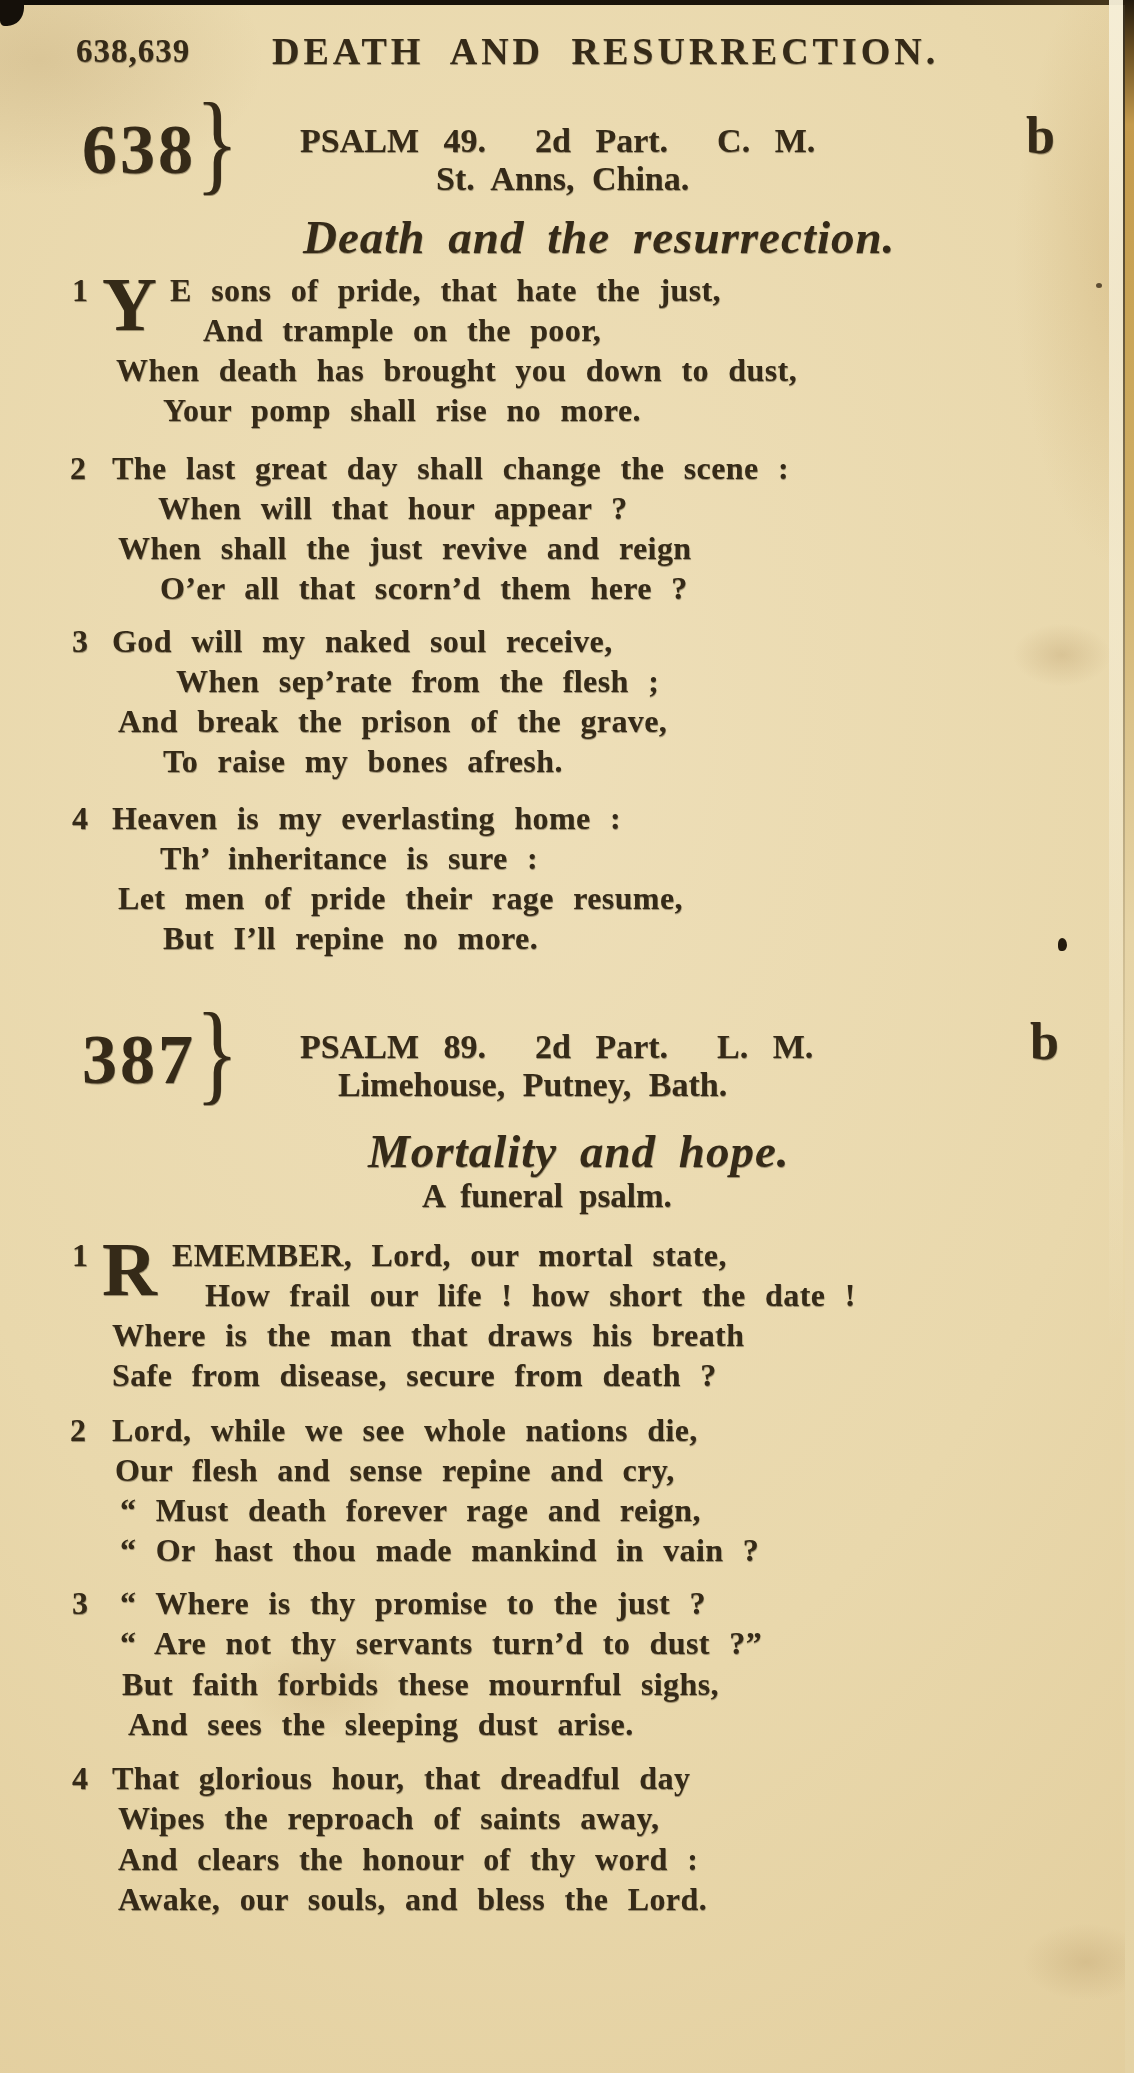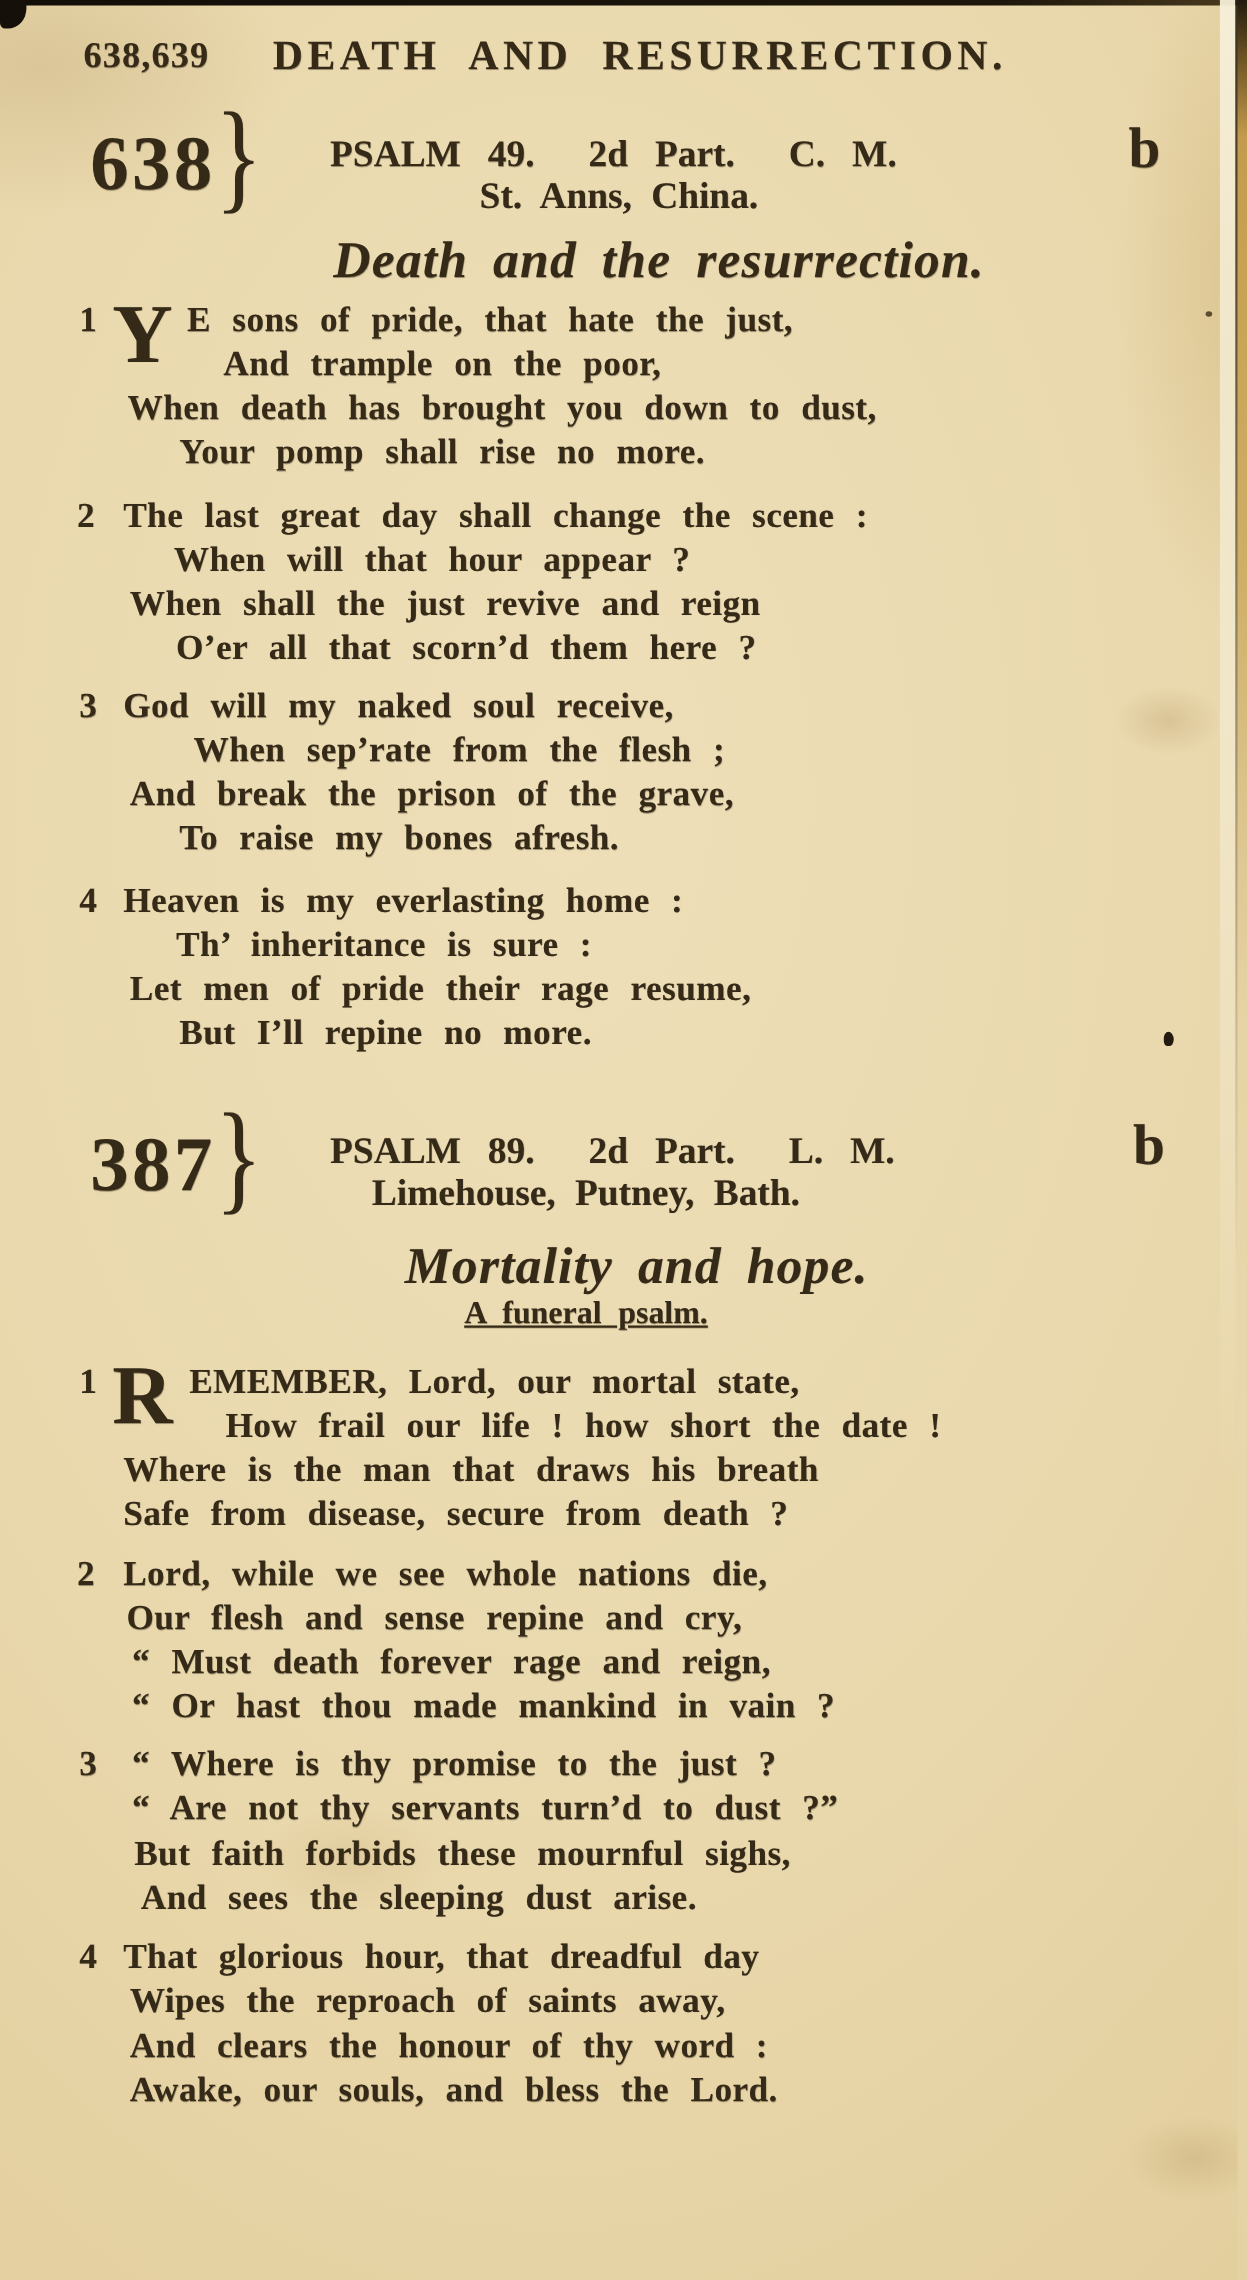--- a/index.html
+++ b/index.html
@@ -10,28 +10,28 @@
       radial-gradient(90px 55px at 1086px 1962px, rgba(150,110,55,0.18), transparent 70%),
       radial-gradient(120px 70px at 320px 1690px, rgba(165,120,60,0.12), transparent 70%),
       radial-gradient(70px 45px at 1062px 655px, rgba(150,110,55,0.20), transparent 70%),
       radial-gradient(160px 420px at 1134px 260px, rgba(185,145,75,0.28), transparent 75%),
       radial-gradient(300px 180px at 40px 60px, rgba(150,115,60,0.18), transparent 75%),
       radial-gradient(140% 120% at 45% 35%, #eedfb9 0%, #e9d8ac 40%, #e2cd9c 70%, #d7bd85 92%, #d0b478 100%);
   }
   .t{position:absolute;white-space:pre;color:#352a18;
      text-shadow:0.4px 0.5px 0.7px rgba(52,40,22,0.45);}
   .runhdr-pages{font-size:33px;font-weight:bold;letter-spacing:1px;text-align:right;}
-  .runhdr-title{font-size:38px;font-weight:bold;letter-spacing:4px;word-spacing:14px;}
+  .runhdr-title{font-size:38px;font-weight:bold;letter-spacing:4px;word-spacing:14px;margin-left:24px;}
   .num-lg{font-size:70px;font-weight:bold;letter-spacing:3px;line-height:70px;margin-left:16px;}
   .brace{font-size:112px;font-weight:400;line-height:100px;transform:scaleX(0.8);}
   .psalm{font-size:34px;font-weight:bold;word-spacing:16px;}
   .tunes{font-size:34px;font-weight:bold;word-spacing:9px;}
   .keyb{font-size:52px;font-weight:bold;line-height:48px;}
   .subtitle{font-size:47px;font-style:italic;font-weight:bold;word-spacing:10px;letter-spacing:1px;}
-  .note{font-size:29px;font-weight:bold;word-spacing:8px;text-decoration:underline;}
+  .note{font-size:33px;font-weight:bold;word-spacing:8px;}
   .line{font-size:32px;font-weight:bold;word-spacing:11px;letter-spacing:0.4px;}
   .vnum{font-size:32px;font-weight:bold;}
   .dropcap{font-size:76px;font-weight:bold;line-height:76px;}
   
   .edge-top{position:absolute;left:0;top:0;width:1134px;height:5px;
     background:linear-gradient(90deg,#120e08,#1d160c 80%,#4a3a1e);}
   .corner-mark{position:absolute;left:0;top:0;width:24px;height:26px;background:#15100a;
     border-radius:0 0 70% 20%;}
   .edge-gold{position:absolute;right:0;top:0;width:9px;height:100%;
     background:linear-gradient(180deg,#241b0e 0%,#6d5224 2.5%,#c49b4e 6%,#c9a558 15%,#cfae66 25%,#dbc38b 35%,#e6d4a6 45%,#e8d7ad 62%,#e4d2a4 100%);}

